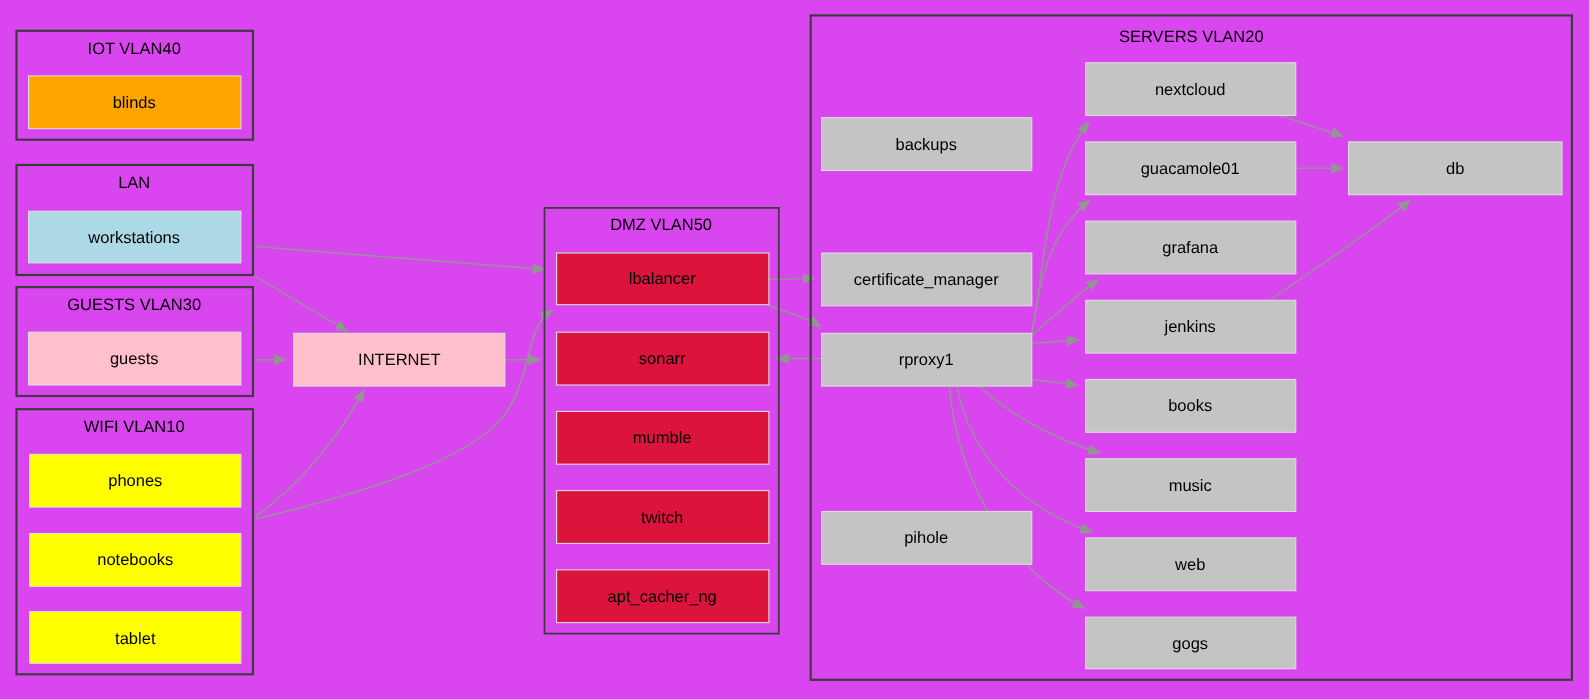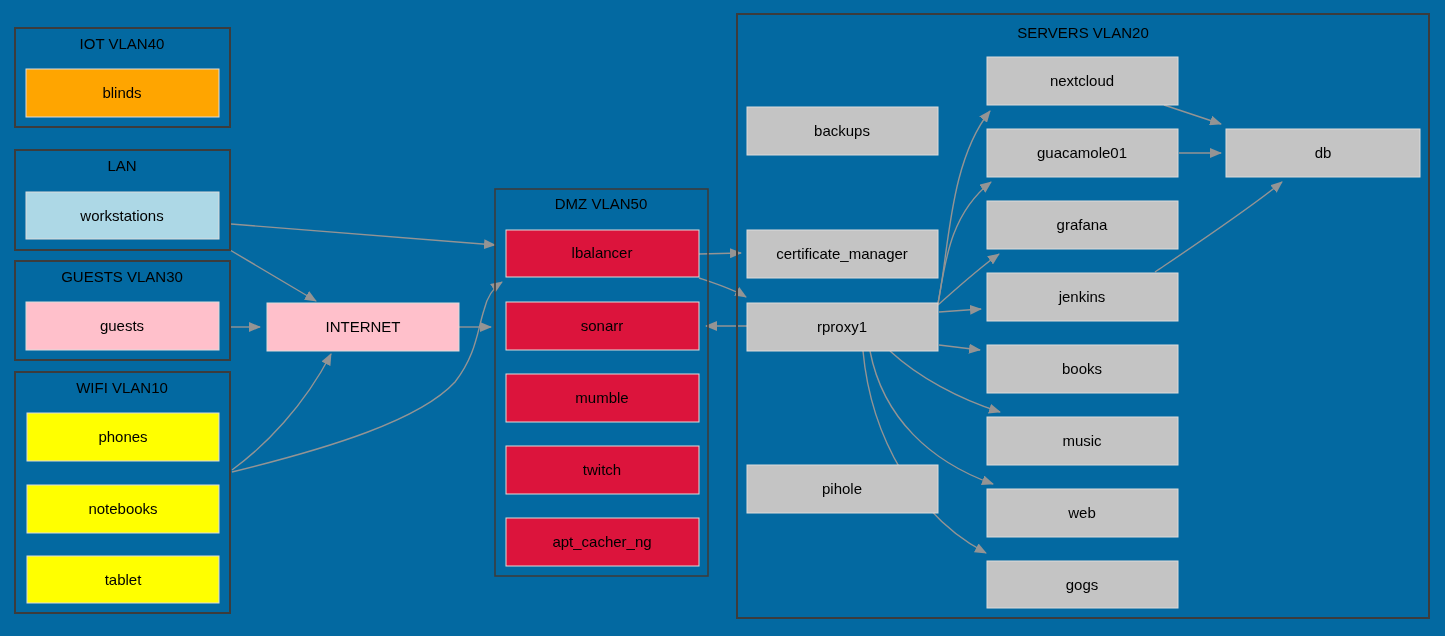--- a/index.html
+++ b/index.html
@@ -1,16 +1,16 @@
 <!DOCTYPE html>
 <html><head>
 <meta charset="utf-8">
 <style>
   html,body{margin:0;padding:0;background:#ffffff;}
-  .stage{width:1445px;height:636px;position:relative;background:#0369a1;}
+  .stage{width:1445px;height:636px;position:relative;background:#d946ef;}
   svg{display:block;}
   .edge{fill:none;stroke-width:1.4;}
   .cluster{fill:none;stroke-width:2;}
   .cluster-thin{stroke-width:1.6;}
   .nlabel{font-family:"Liberation Sans",sans-serif;font-size:15px;fill:#000000;text-anchor:middle;}
   .ctitle{font-family:"Liberation Sans",sans-serif;font-size:15px;fill:#000000;text-anchor:middle;}
   .node-rect{stroke:#dcdcdc;stroke-width:1;}
 </style>
 </head>
 <body>

